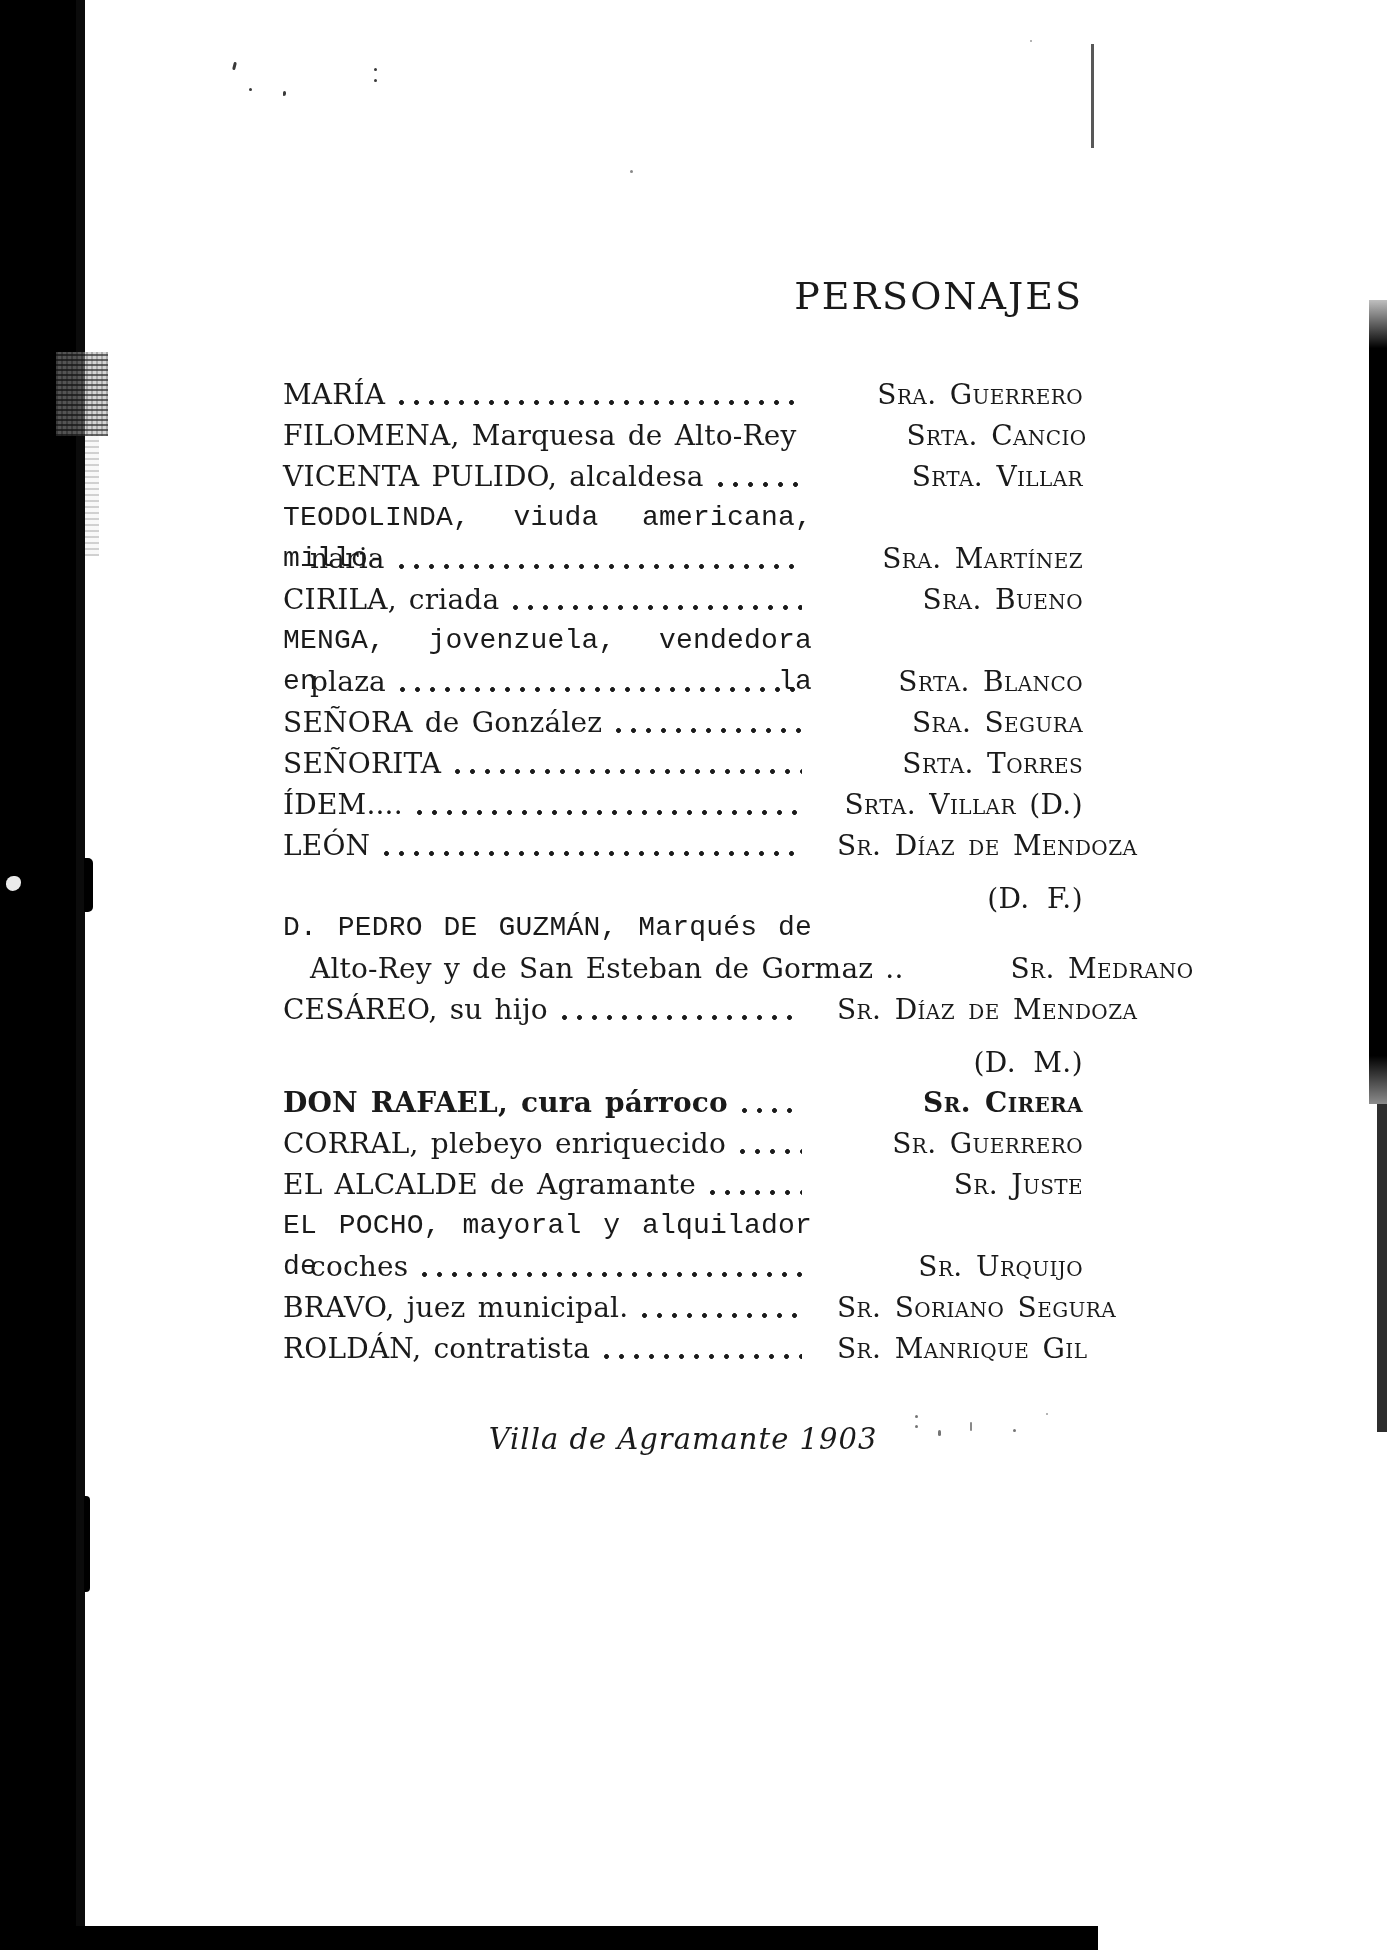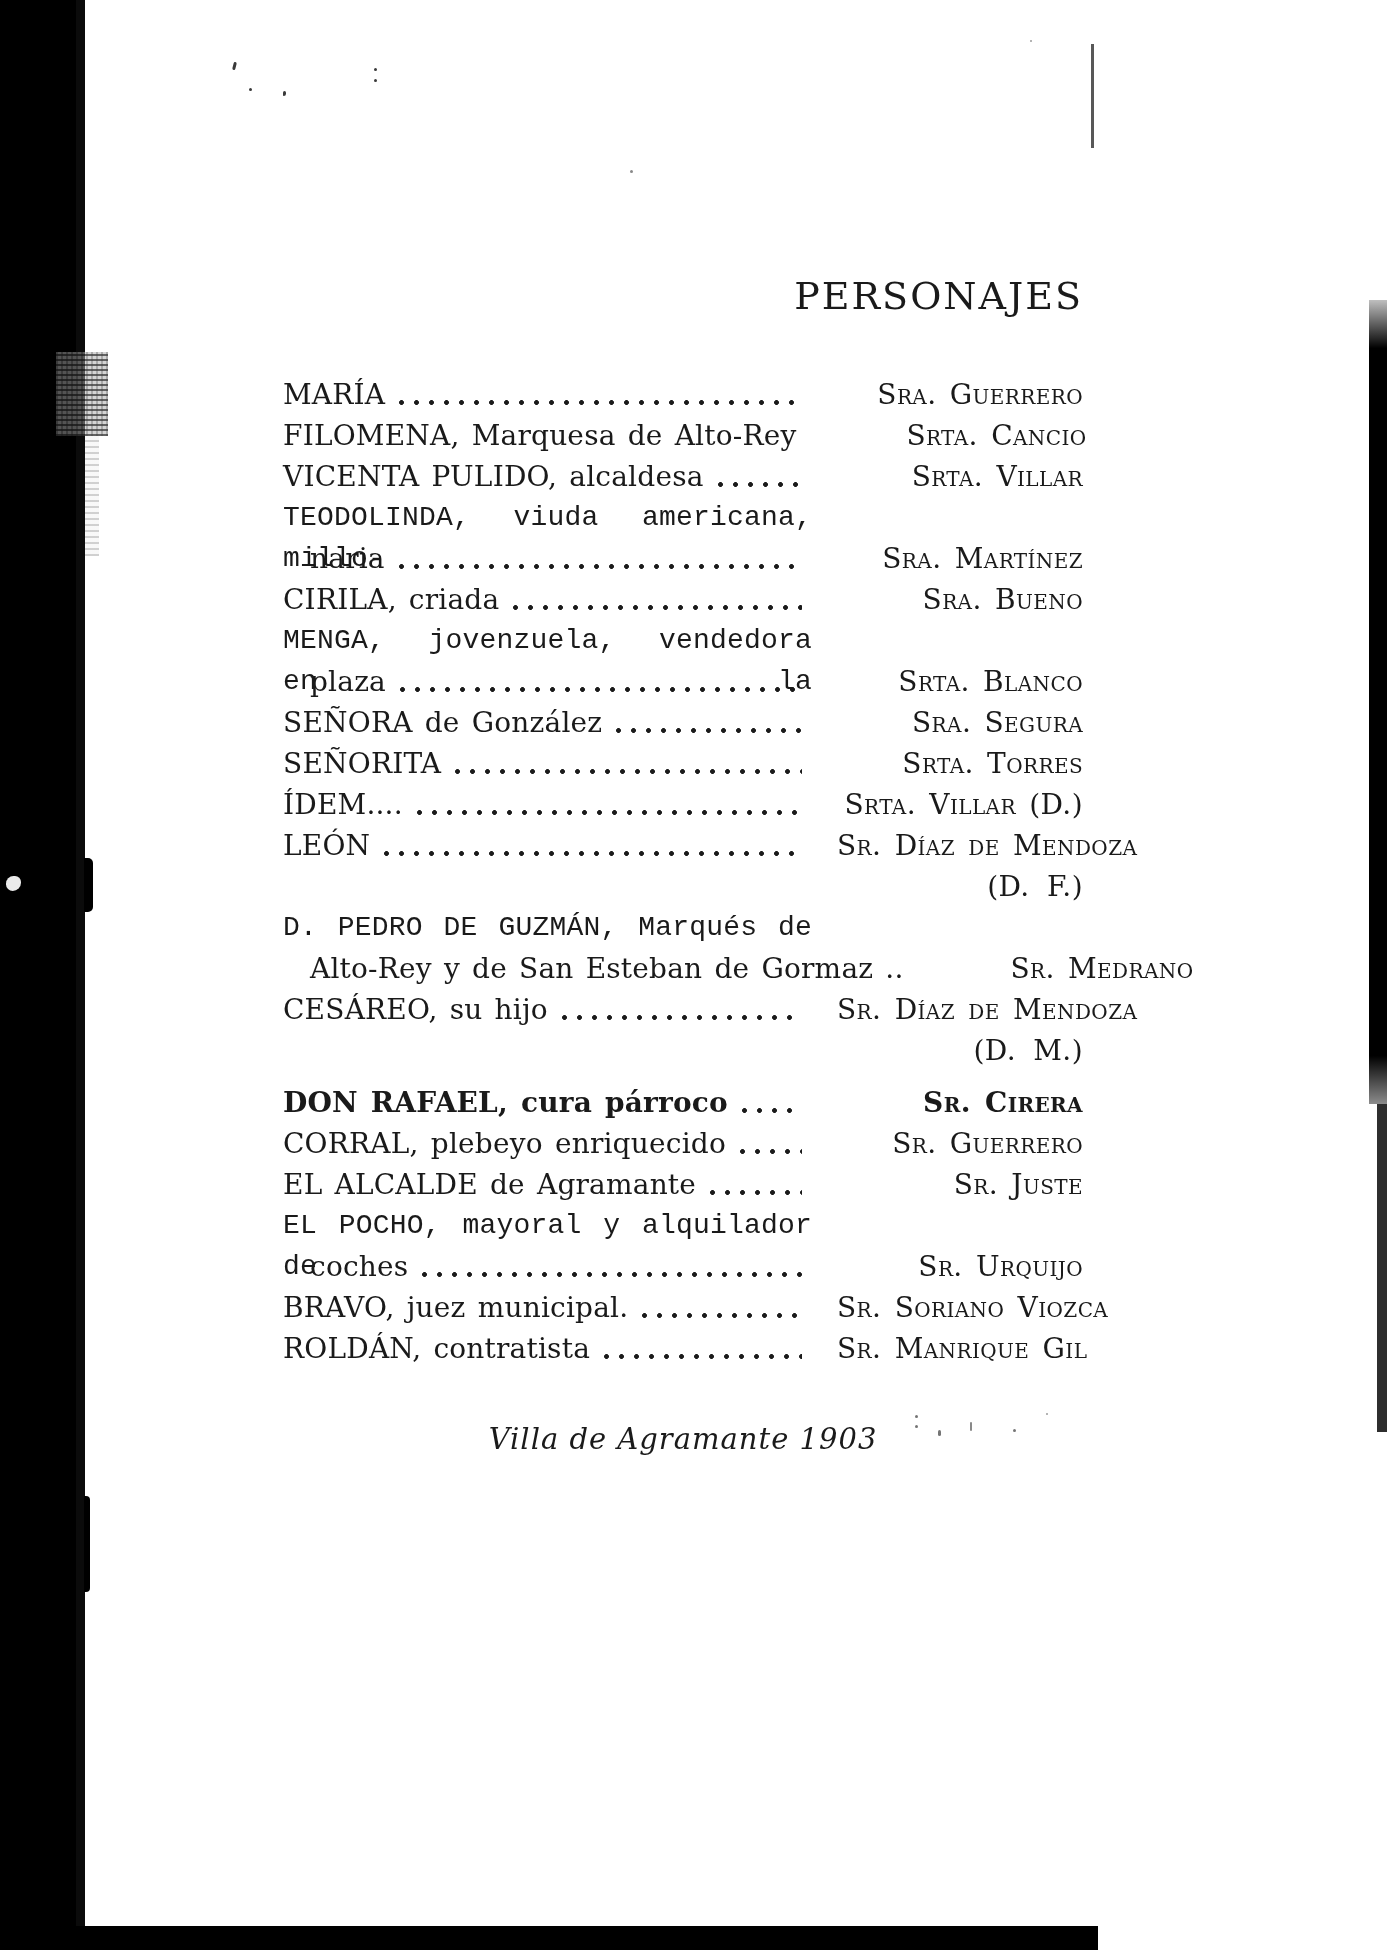--- a/index.html
+++ b/index.html
@@ -66,21 +66,21 @@
     flex: 1 1 auto; min-width: 0; align-self: flex-end;
     height: 5px; margin: 0 10px 10px 9px;
     background-image: radial-gradient(circle, #1b1b1b 2.1px, rgba(27,27,27,0) 2.7px);
     background-size: 15px 5px; background-repeat: repeat-x; background-position: left center;
   }
   .leader.ghost { visibility: hidden; }
   .actor {
     flex: 0 0 271px; width: 271px; box-sizing: border-box; padding-left: 25px;
     white-space: nowrap; font-variant: small-caps; word-spacing: 4px; letter-spacing: .4px; text-align: right;
   }
-  .actor.note { padding-left: 50px; word-spacing: 8px; }
+  .actor.note { padding-left: 50px; word-spacing: 8px; margin-top: 12px; }
   .footer {
     position: absolute; left: 283px; top: 1422px; width: 800px;
     text-align: center; font-style: italic; font-size: 29px; letter-spacing: 1px;
   }
 </style>
 </head>
 <body>
 
 <div id="page">
 
@@ -217,21 +217,21 @@
     <span class="actor"></span>
   </div>
       <div class="row">
     <span class="char indent">coches</span>
     <span class="leader"></span>
     <span class="actor">Sr. Urquijo</span>
   </div>
       <div class="row">
     <span class="char">BRAVO, juez municipal.</span>
     <span class="leader"></span>
-    <span class="actor">Sr. Soriano Viozca</span>
+    <span class="actor">Sr. Soriano Segura</span>
   </div>
       <div class="row">
     <span class="char">ROLDÁN, contratista</span>
     <span class="leader"></span>
     <span class="actor">Sr. Manrique Gil</span>
   </div>
     </div>
 
   <div class="footer">Villa de Agramante 1903</div>
 </div>

